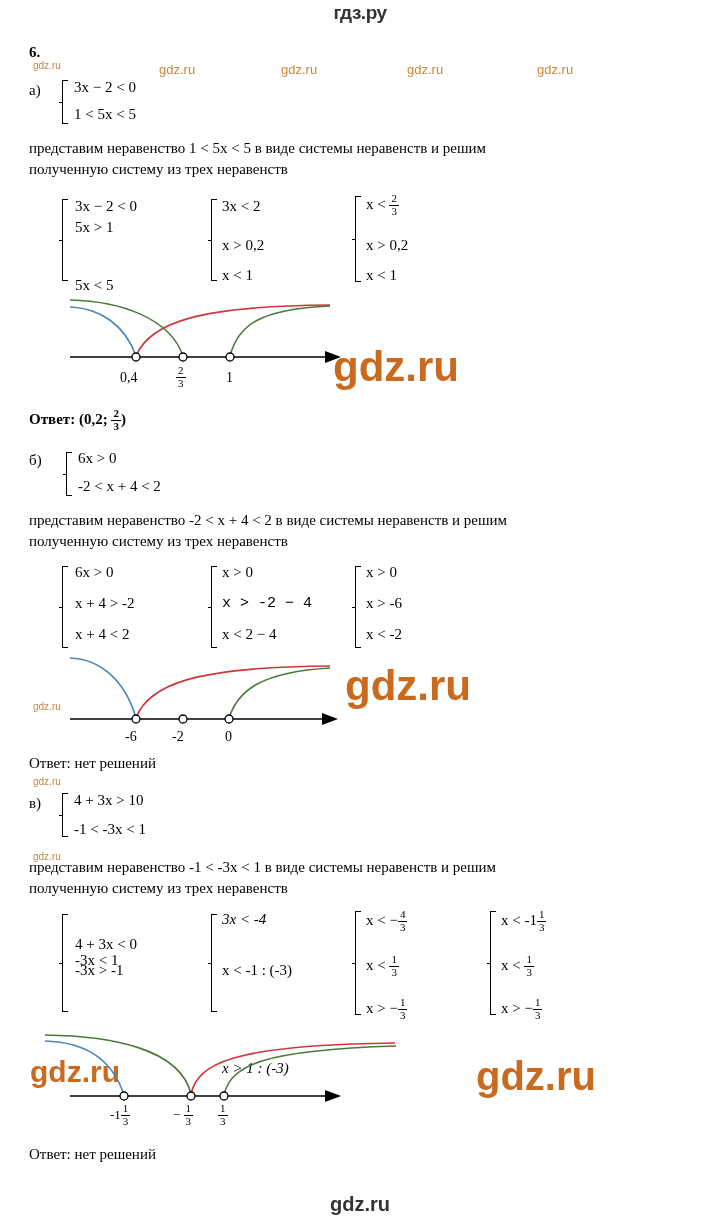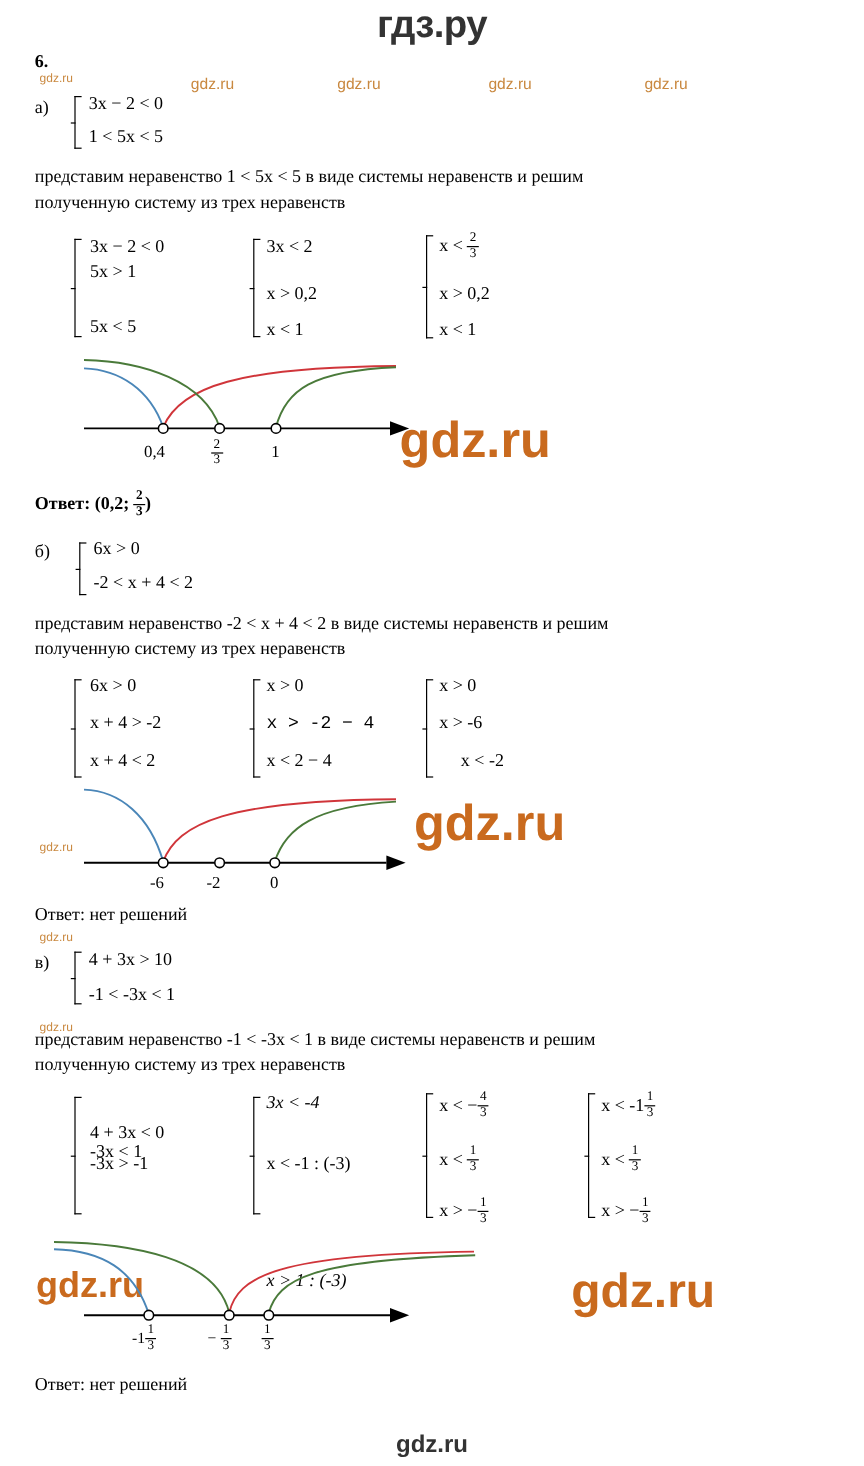--- a/index.html
+++ b/index.html
@@ -10,21 +10,21 @@
     position: relative;
     background: #ffffff;
     font-family: "Liberation Serif", serif;
     color: #000;
     overflow: hidden;
   }
   .logo-top {
     position:absolute; top:2px; left:0; width:720px;
     text-align:center;
     font-family:"Liberation Sans", sans-serif;
-    font-weight:bold; font-size:32px; color:#333;
+    font-weight:bold; font-size:19px; color:#333;
     letter-spacing:-0.5px;
   }
   .logo-bottom {
     position:absolute; bottom:6px; left:0; width:720px;
     text-align:center;
     font-family:"Liberation Sans", sans-serif;
     font-weight:bold; font-size:20px; color:#333;
   }
   .wm-big {
     position:absolute;
@@ -87,21 +87,21 @@
 <div class="sysbrace" style="left:62px; top:80px; height:44px;"></div>
 <div class="tx math" style="left:74px; top:79px;">3x − 2 &lt; 0</div>
 <div class="tx math" style="left:74px; top:106px;">1 &lt; 5x &lt; 5</div>
 
 <div class="tx body-text" style="left:29px; top:140px;">представим неравенство 1 &lt; 5x &lt; 5 в виде системы неравенств и решим</div>
 <div class="tx body-text" style="left:29px; top:161px;">полученную систему из трех неравенств</div>
 
 <div class="sysbrace" style="left:62px; top:199px; height:82px;"></div>
 <div class="tx math" style="left:75px; top:198px;">3x − 2 &lt; 0</div>
 <div class="tx math" style="left:75px; top:219px;">5x &gt; 1</div>
-<div class="tx math" style="left:75px; top:265px;text-align:center;">5x &lt; 5</div>
+<div class="tx math" style="left:75px; top:277px;text-align:center;">5x &lt; 5</div>
 
 <div class="sysbrace" style="left:211px; top:199px; height:82px;"></div>
 <div class="tx math" style="left:222px; top:198px;">3x &lt; 2</div>
 <div class="tx math" style="left:222px; top:237px;">x &gt; 0,2</div>
 <div class="tx math" style="left:222px; top:267px;">x &lt; 1</div>
 
 <div class="sysbrace" style="left:355px; top:196px; height:86px;"></div>
 <div class="tx math" style="left:366px; top:194px;">x &lt; <span class="frac"><span class="n">2</span><span class="d">3</span></span></div>
 <div class="tx math" style="left:366px; top:237px;">x &gt; 0,2</div>
 <div class="tx math" style="left:366px; top:267px;">x &lt; 1</div>
@@ -138,21 +138,21 @@
 <div class="tx math" style="left:75px; top:626px;">x + 4 &lt; 2</div>
 
 <div class="sysbrace" style="left:211px; top:566px; height:82px;"></div>
 <div class="tx math" style="left:222px; top:564px;">x &gt; 0</div>
 <div class="tx math" style="left:222px; top:595px;font-family:Liberation Mono, monospace;">x &gt; -2 − 4</div>
 <div class="tx math" style="left:222px; top:626px;">x &lt; 2 − 4</div>
 
 <div class="sysbrace" style="left:355px; top:566px; height:82px;"></div>
 <div class="tx math" style="left:366px; top:564px;">x &gt; 0</div>
 <div class="tx math" style="left:366px; top:595px;">x &gt; -6</div>
-<div class="tx math" style="left:366px; top:626px;margin-left:18px;">x &lt; -2</div>
+<div class="tx math" style="left:366px; top:626px;">x &lt; -2</div>
 
 <svg style="left:0; top:0; width:720px; height:1222px; position:absolute; pointer-events:none;">
   <line x1="70" y1="719" x2="322" y2="719" stroke="#000" stroke-width="1.6"></line>
   <polygon points="322,713 338,719 322,725" fill="#000"></polygon>
   <path d="M70,658 C100,659 125,680 136,718" stroke="#4a86b8" fill="none" stroke-width="1.6"></path>
   <path d="M136,718 C148,686 190,667 330,666" stroke="#d0353a" fill="none" stroke-width="1.6"></path>
   <path d="M229,718 C238,690 262,672 330,668" stroke="#4a7a3a" fill="none" stroke-width="1.6"></path>
   <circle cx="136" cy="719" r="4" fill="#fff" stroke="#000" stroke-width="1.3"></circle>
   <circle cx="183" cy="719" r="4" fill="#fff" stroke="#000" stroke-width="1.3"></circle>
   <circle cx="229" cy="719" r="4" fill="#fff" stroke="#000" stroke-width="1.3"></circle>

